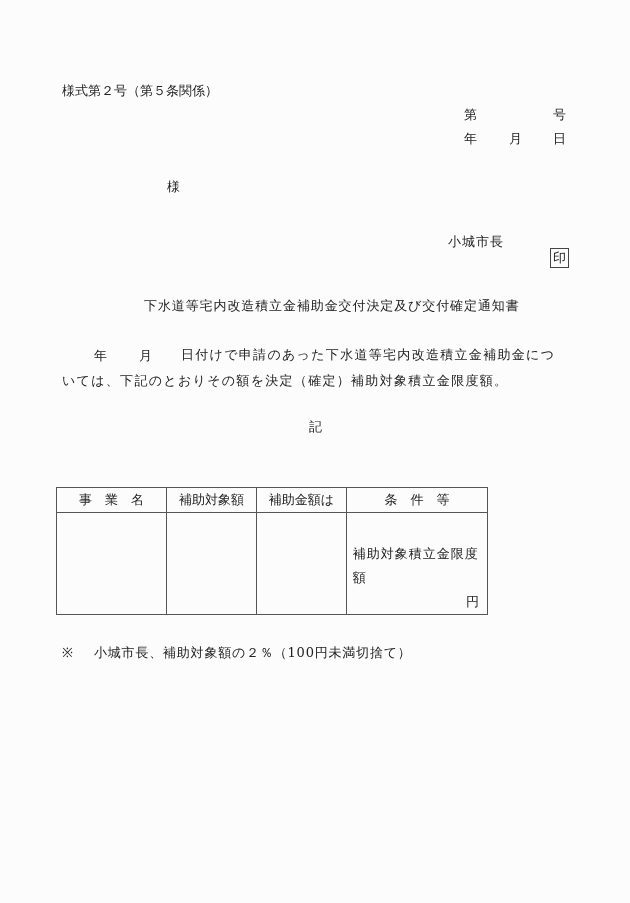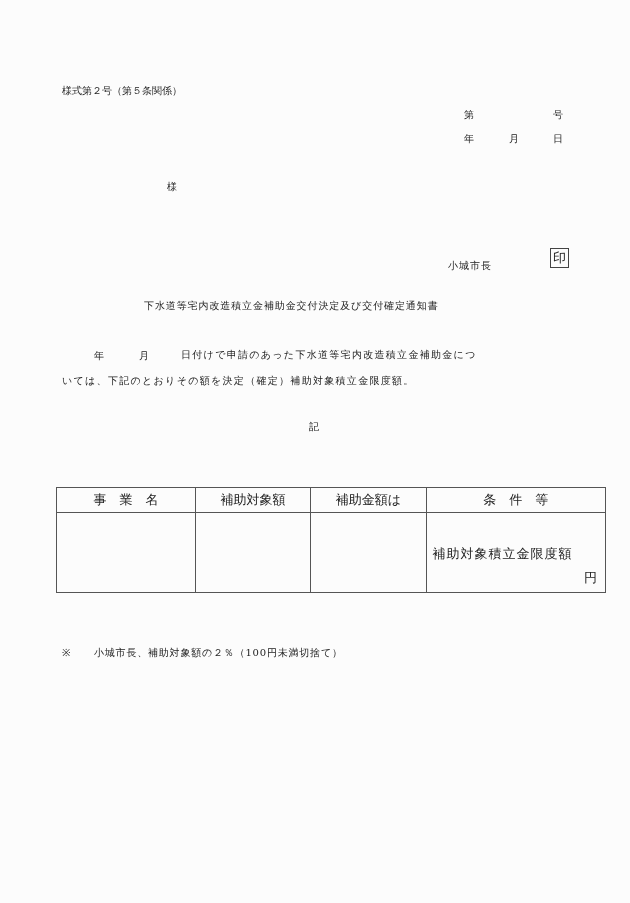--- a/index.html
+++ b/index.html
@@ -4,29 +4,29 @@
   <style>
     html, body { margin: 0; padding: 0; }
     body {
       width: 630px; height: 903px;
       background: #fcfcfc;
       font-family: "DejaVu Serif", "Liberation Serif", serif;
       color: #222;
       position: relative;
       overflow: hidden;
     }
-    .abs { position: absolute; white-space: nowrap; font-size: 10px; line-height: 16px; }
+    .abs { position: absolute; white-space: nowrap; font-size: 13px; line-height: 16px; }
     .seal {
       position: absolute; left: 550px; top: 248px;
       width: 17px; height: 18px; border: 1px solid #444;
       font-size: 13px; line-height: 18px; text-align: center;
     }
     table.grid {
       position: absolute; left: 56px; top: 487px;
-      width: 550px; border-collapse: collapse;
+      width: 432px; border-collapse: collapse;
       font-size: 13px;
       border-radius: 13px;
     }
     table.grid td, table.grid th {
       border: 1px solid #555; padding: 0; font-weight: normal;
     }
     table.grid th { height: 24px; text-align: center; }
     table.grid td { height: 79px; vertical-align: top; margin-top: 32px; }
     .cond { padding: 29px 8px 0 6px; line-height: 24px; }
     .cond .unit { text-align: right; }
@@ -38,21 +38,21 @@
 
 <div class="abs" style="left:464px;top:107px;">第</div>
 <div class="abs" style="left:553px;top:107px;">号</div>
 
 <div class="abs" style="left:464px;top:131px;">年</div>
 <div class="abs" style="left:509px;top:131px;">月</div>
 <div class="abs" style="left:553px;top:131px;">日</div>
 
 <div class="abs" style="left:167px;top:179px;">様</div>
 
-<div class="abs" style="left:448px;top:258px;letter-spacing:1px;">小城市長</div>
+<div class="abs" style="left:448px;top:234px;letter-spacing:1px;">小城市長</div>
 <div class="seal">印</div>
 
 <div class="abs" style="left:116px;top:298px;letter-spacing:0.9px;margin-left:28px;">下水道等宅内改造積立金補助金交付決定及び交付確定通知書</div>
 
 <div>
   <div class="abs" style="left:94px;top:348px;">年</div>
   <div class="abs" style="left:139px;top:348px;">月</div>
   <div class="abs" style="left:181px;top:348px;letter-spacing:1.3px;font-family:Liberation Mono, monospace;">日付けで申請のあった下水道等宅内改造積立金補助金につ</div>
   <div class="abs" style="left:62px;top:373px;letter-spacing:1.3px;">いては、下記のとおりその額を決定（確定）補助対象積立金限度額。</div>
 </div>

